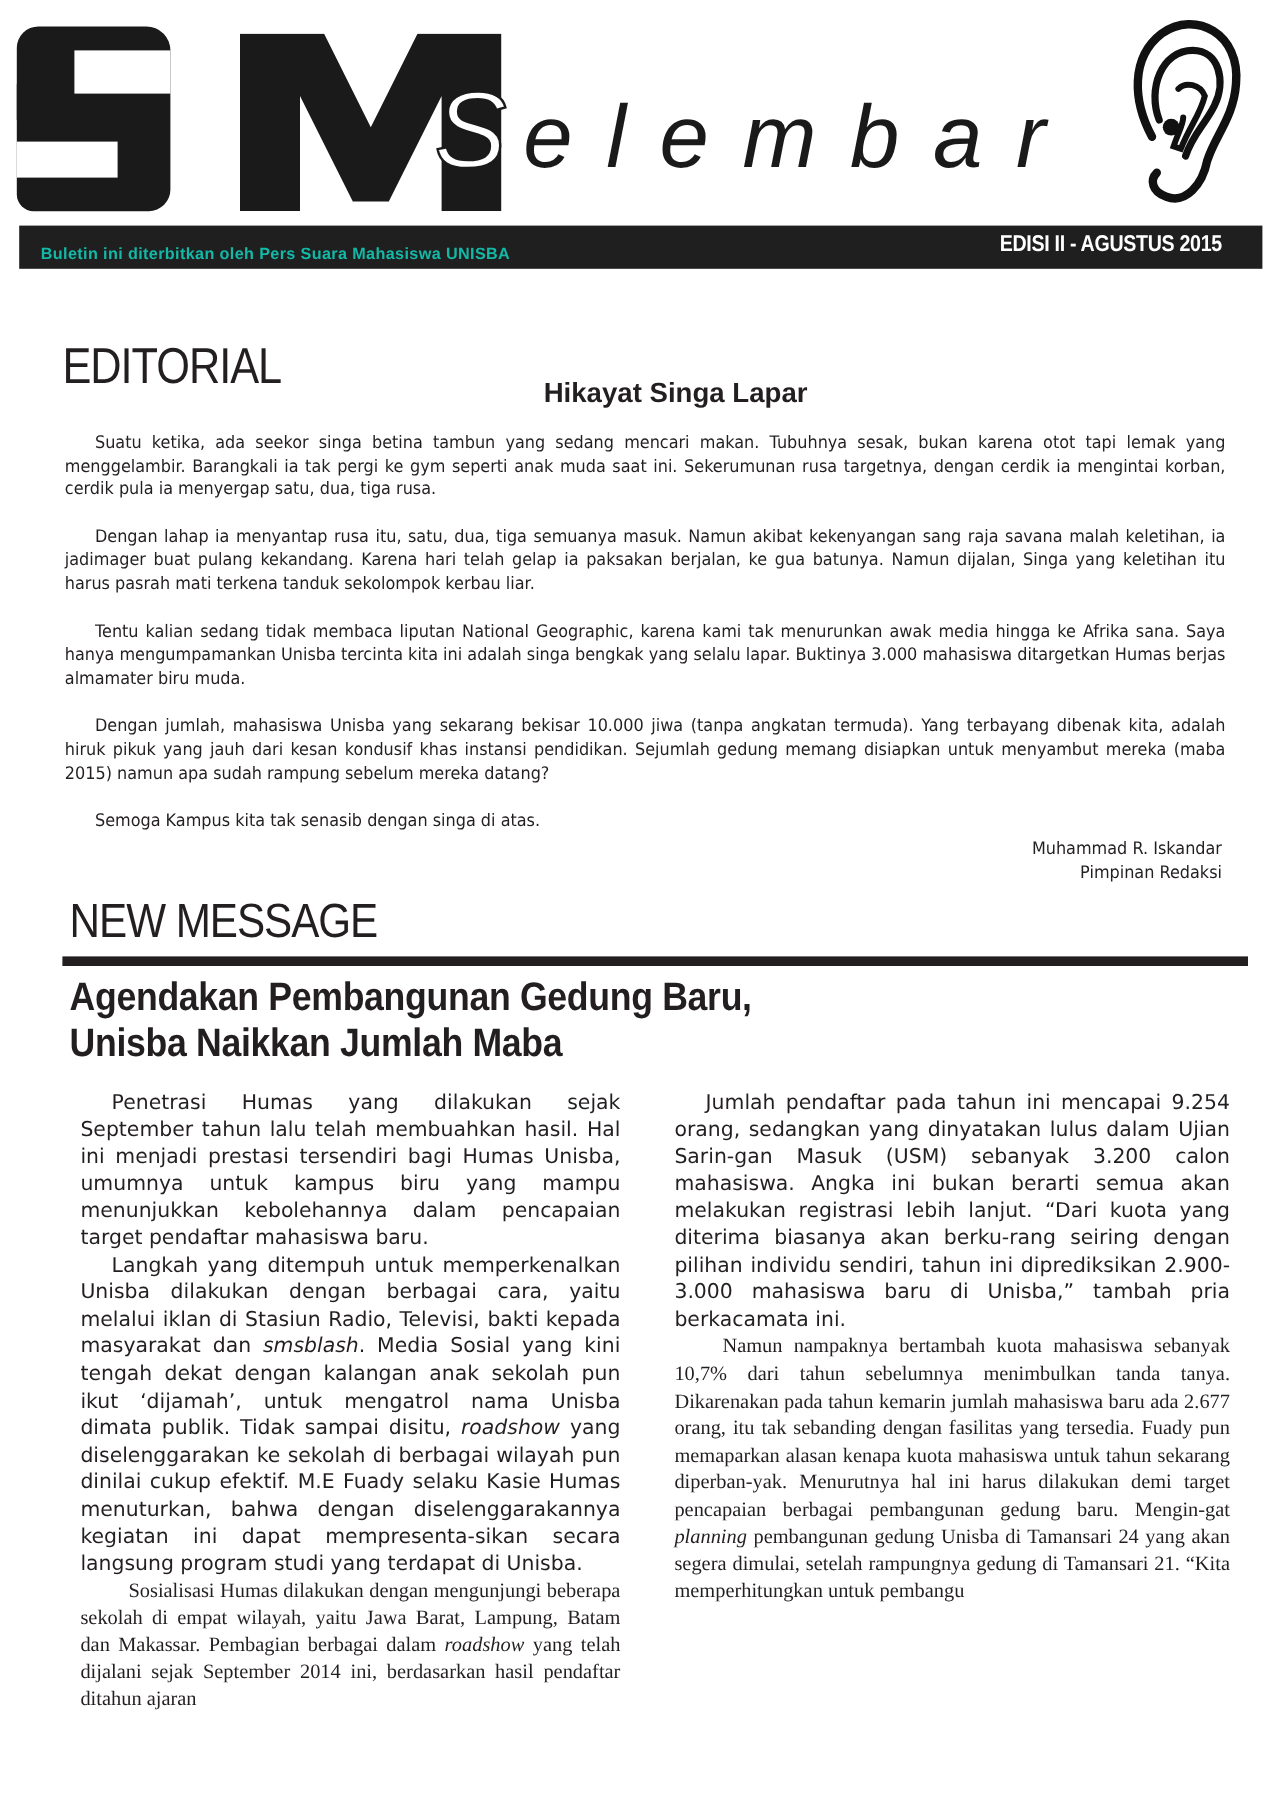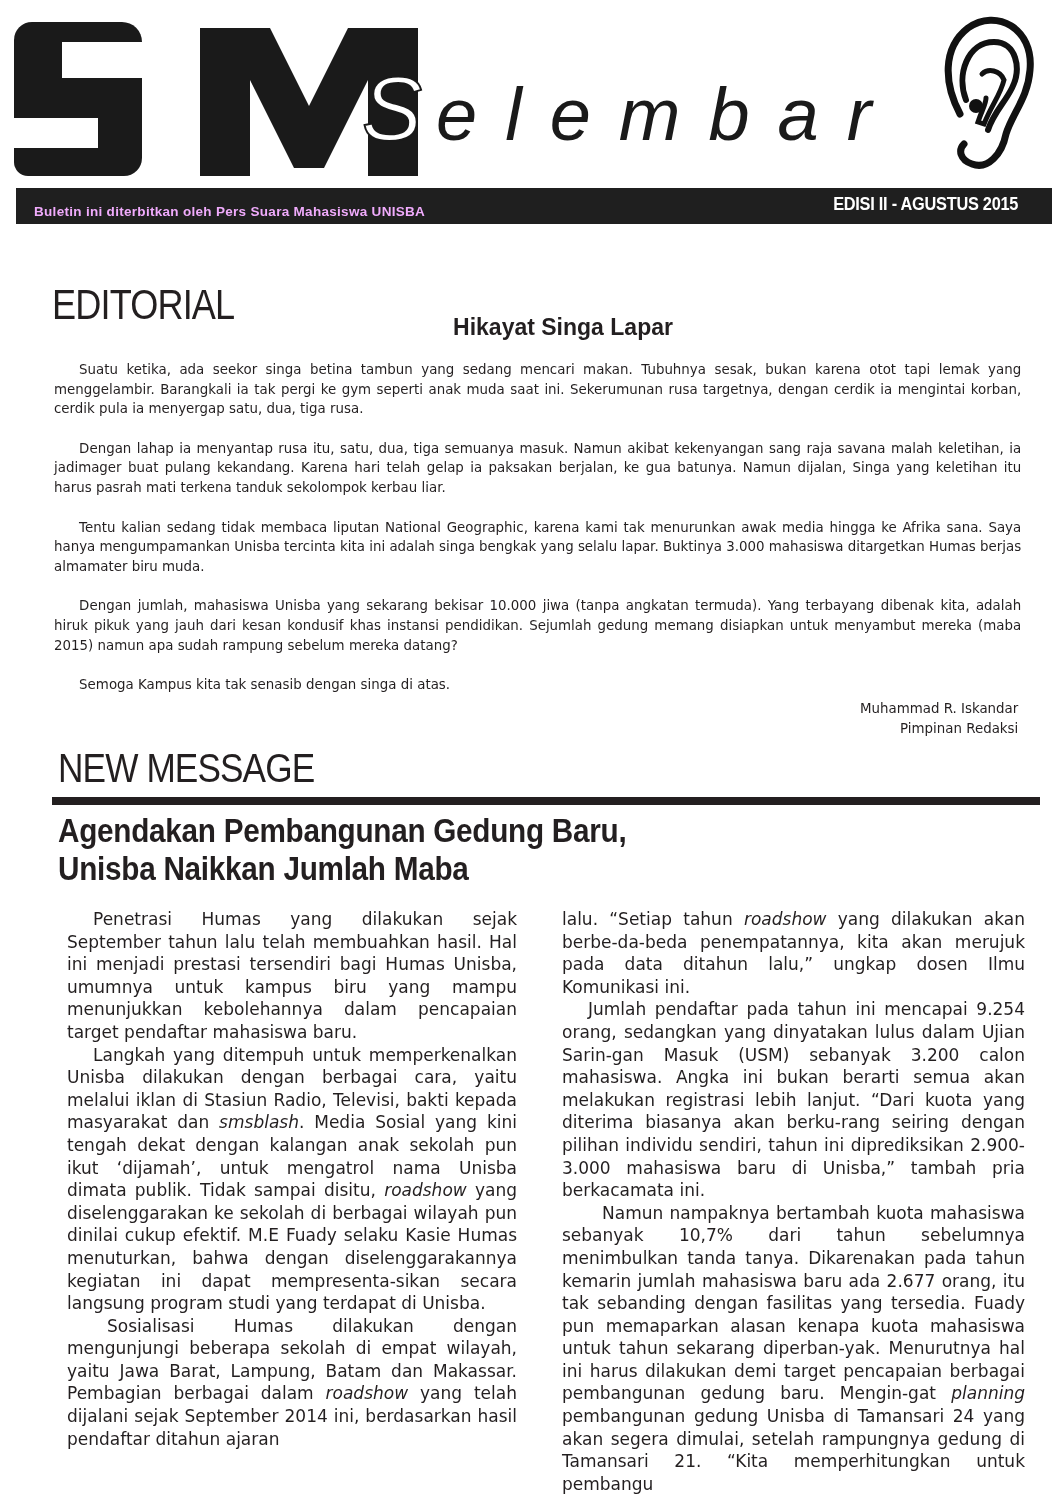--- a/index.html
+++ b/index.html
@@ -31,21 +31,21 @@
     .wordmark .first { color: #ffffff; -webkit-text-stroke: 2px #1a1a1a; font-size: 90px; letter-spacing: 14px; }
 
     .ear { position: absolute; left: 938px; top: 14px; width: 100px; height: 160px; }
     .ear svg { width: 100%; height: 100%; }
 
     .banner {
       position: absolute; left: 16px; top: 188px; width: 1036px; height: 36px; background: #1f1f1f;
       display: flex; align-items: center; justify-content: space-between; padding: 0 34px 0 18px;
     }
     .banner .tagline {
-      color: #f0abfc; font-family: "Liberation Sans", sans-serif; font-weight: bold; font-size: 13.5px;
+      color: #14b8a6; font-family: "Liberation Sans", sans-serif; font-weight: bold; font-size: 13.5px;
       letter-spacing: 0.3px; margin-top: 10px;
     }
     .banner .edition {
       color: #ffffff; font-family: "Liberation Sans", sans-serif; font-weight: bold; font-size: 19px;
       letter-spacing: -0.3px; transform: scaleX(0.86); transform-origin: right center; margin-top: -4px;
     }
 
     
     .section-heading {
       position: absolute; font-family: "Liberation Sans", sans-serif; font-weight: normal; color: #231f20;
@@ -78,21 +78,21 @@
       letter-spacing: -0.3px;
     }
     .col {
       position: absolute; top: 908px; font-family: "DejaVu Sans", sans-serif; font-size: 17px;
       line-height: 22.6px; color: #231f20; text-align: justify; hyphens: none;
     }
     .col-left { left: 67px; width: 450px; }
     .col-right { left: 562px; width: 463px; }
     .col p { text-indent: 26px; }
     .col p.noindent { text-indent: 0; }
-    .col p.deep { text-indent: 40px; }
+    .col p.deep { text-indent: 40px; font-family: Liberation Serif, serif; }
     .col em { font-style: italic; }
   </style>
 </head>
 <body>
 
 <header class="masthead">
   <div class="logo-S">
       <span class="cut-l"></span>
     </div>
   <div class="logo-M">
@@ -140,16 +140,15 @@
   <span>Unisba Naikkan Jumlah Maba</span>
 </h2>
 
 <article class="col col-left">
   <p>Penetrasi Humas yang dilakukan sejak September tahun lalu telah membuahkan hasil. Hal ini menjadi prestasi tersendiri bagi Humas Unisba, umumnya untuk kampus biru yang  mampu menunjukkan kebolehannya dalam pencapaian target pendaftar mahasiswa baru.</p>
   <p><span>Langkah yang ditempuh untuk memperkenalkan Unisba dilakukan dengan berbagai cara, yaitu melalui iklan di Stasiun Radio, Televisi, bakti kepada masyarakat dan </span><em>smsblash</em><span>. Media Sosial yang  kini tengah dekat dengan kalangan anak sekolah pun ikut ‘dijamah’, untuk mengatrol nama Unisba dimata publik. Tidak sampai disitu, </span><em>roadshow</em><span> yang diselenggarakan ke sekolah di berbagai wilayah pun dinilai cukup efektif. M.E Fuady selaku Kasie Humas menuturkan, bahwa dengan diselenggarakannya kegiatan ini dapat mempresenta-sikan secara langsung program studi yang terdapat di Unisba.</span></p>
   <p class="deep"><span>Sosialisasi Humas dilakukan dengan mengunjungi beberapa sekolah di empat wilayah, yaitu Jawa Barat, Lampung, Batam  dan Makassar. Pembagian berbagai dalam </span><em>roadshow</em><span> yang  telah dijalani sejak September 2014 ini, berdasarkan hasil pendaftar ditahun ajaran</span></p>
 </article>
 
 <article class="col col-right">
-  <p class="noindent"><span>lalu.  “Setiap tahun </span><em>roadshow</em><span> yang dilakukan akan berbe-da-beda penempatannya, kita akan merujuk pada data ditahun lalu,” ungkap dosen Ilmu Komunikasi ini.</span></p>
   <p>Jumlah pendaftar pada tahun ini mencapai 9.254 orang, sedangkan yang dinyatakan lulus dalam Ujian Sarin-gan Masuk (USM) sebanyak 3.200 calon  mahasiswa. Angka ini bukan berarti semua akan melakukan registrasi lebih lanjut. “Dari kuota yang  diterima biasanya akan berku-rang seiring dengan pilihan individu sendiri, tahun ini diprediksikan 2.900-3.000 mahasiswa baru di Unisba,” tambah pria berkacamata ini.</p>
   <p class="deep"><span>Namun nampaknya bertambah kuota mahasiswa sebanyak 10,7% dari tahun sebelumnya menimbulkan tanda tanya. Dikarenakan pada tahun kemarin jumlah mahasiswa baru ada 2.677 orang, itu tak sebanding dengan fasilitas yang tersedia. Fuady pun memaparkan alasan kenapa kuota mahasiswa untuk tahun sekarang diperban-yak. Menurutnya hal ini harus dilakukan demi target pencapaian berbagai pembangunan gedung baru. Mengin-gat </span><em>planning</em><span> pembangunan gedung Unisba di Tamansari 24 yang akan segera dimulai, setelah rampungnya gedung di Tamansari 21. “Kita memperhitungkan untuk pembangu</span></p>
 </article>
 
 </body></html>

